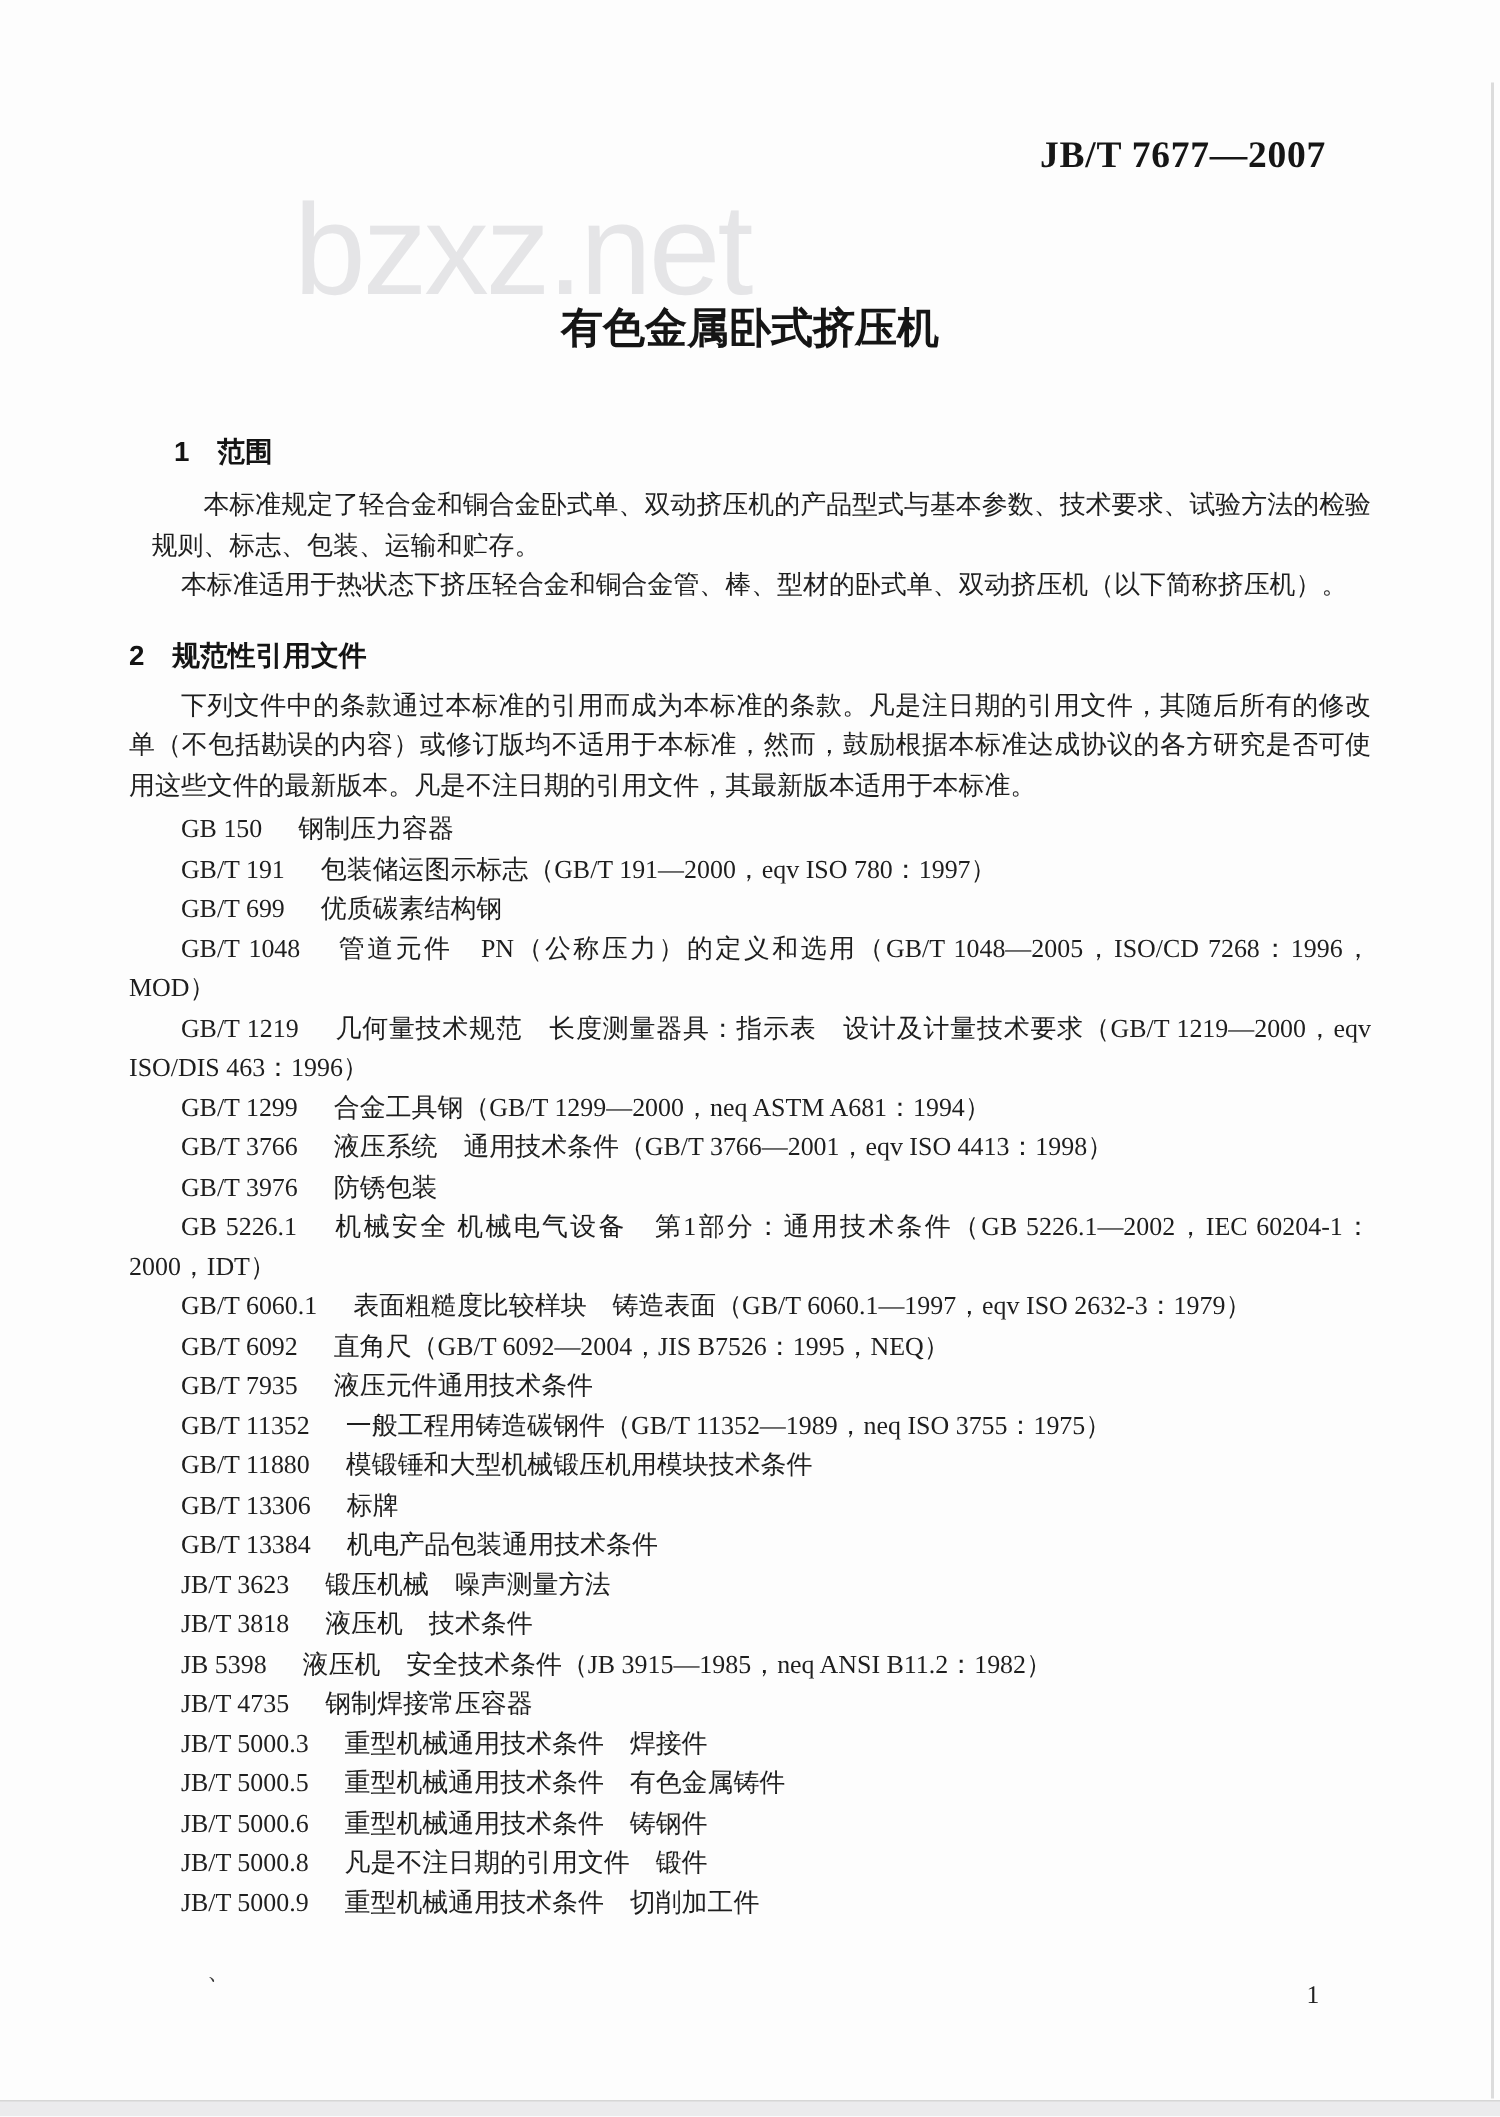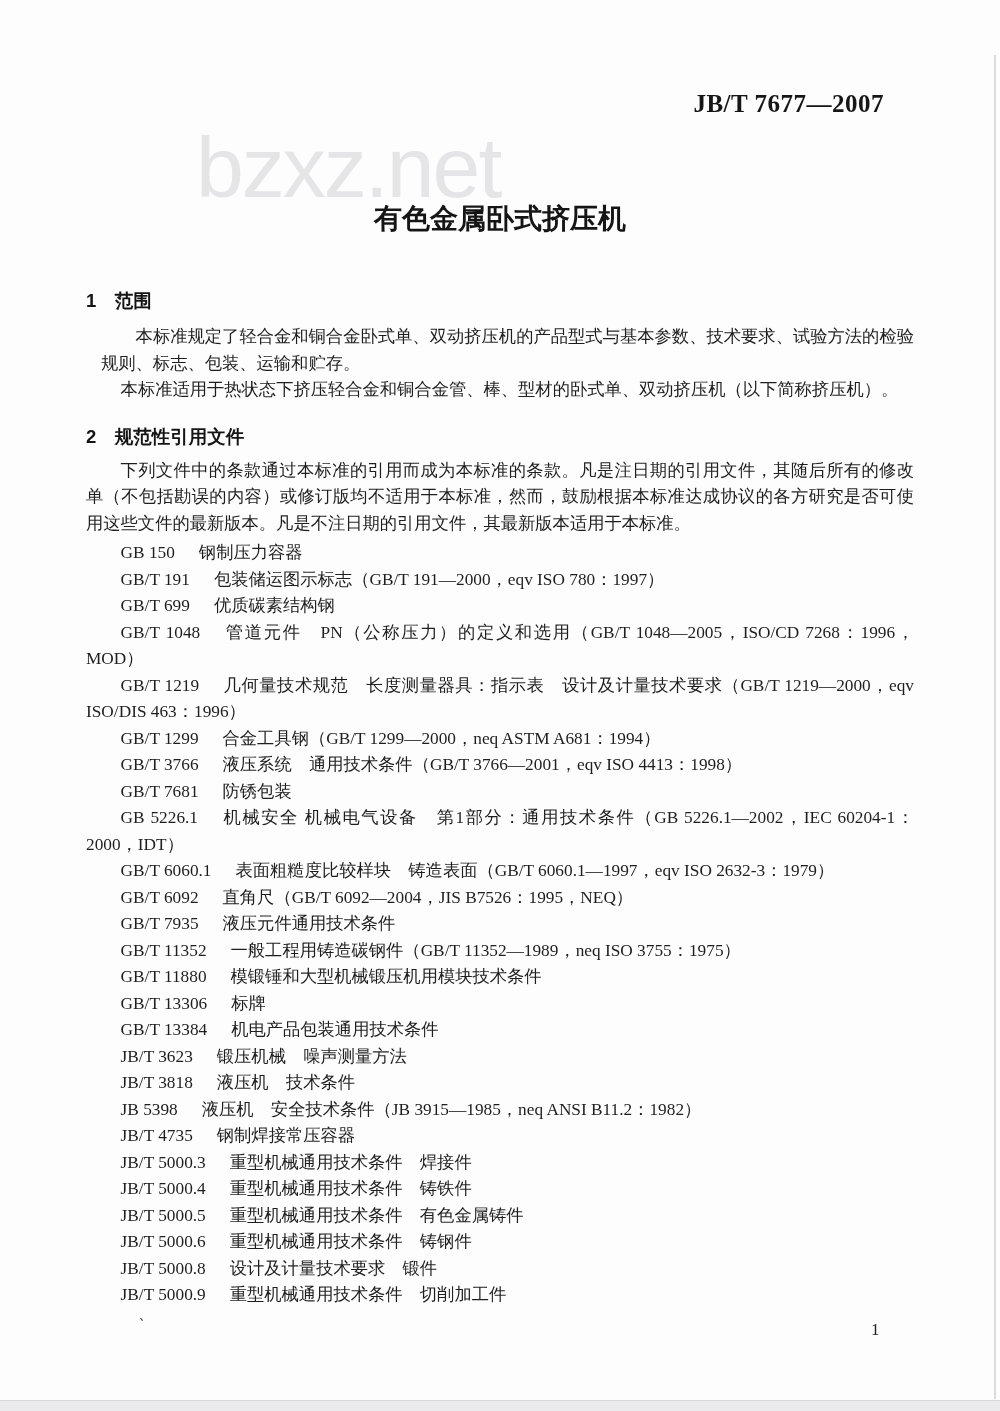--- a/index.html
+++ b/index.html
@@ -43,21 +43,21 @@
   .content {
     margin:0 86px;
     font-size:17.3px; line-height:26.5px;
     text-align:justify;
   }
   .sec-heading {
     font-family:"Liberation Sans","DejaVu Sans",sans-serif;
     font-weight:700; font-size:18.5px; line-height:26px;
     margin:0; color:#141414; text-align:left;
   }
-  .sec-heading.first { margin-top:53px; }
+  .sec-heading.first { margin-top:53px;margin-left:30px; }
   .sec-heading.second { margin-top:20px; }
   .para { margin:0; text-indent:2em; }
   .para.lead { margin-top:10px;margin-left:15px; }
   .para.intro { margin-top:8px; }
   .refs { margin-top:3px; }
   .ref { margin:0; text-indent:2em; text-align:justify; }
   .ref-code { margin-right:24px; white-space:nowrap; }
   .page-number {
     position:absolute; left:871px; top:1320px;
     font-size:17px; line-height:20px; color:#222;
@@ -88,38 +88,37 @@
     <p class="para intro">下列文件中的条款通过本标准的引用而成为本标准的条款。凡是注日期的引用文件，其随后所有的修改单（不包括勘误的内容）或修订版均不适用于本标准，然而，鼓励根据本标准达成协议的各方研究是否可使用这些文件的最新版本。凡是不注日期的引用文件，其最新版本适用于本标准。</p>
 
     <div class="refs">
         <p class="ref"><span class="ref-code">GB 150</span><span class="ref-title">钢制压力容器</span></p>
         <p class="ref"><span class="ref-code">GB/T 191</span><span class="ref-title">包装储运图示标志（GB/T 191—2000，eqv ISO 780：1997）</span></p>
         <p class="ref"><span class="ref-code">GB/T 699</span><span class="ref-title">优质碳素结构钢</span></p>
         <p class="ref"><span class="ref-code">GB/T 1048</span><span class="ref-title">管道元件　PN（公称压力）的定义和选用（GB/T 1048—2005，ISO/CD 7268：1996，MOD）</span></p>
         <p class="ref"><span class="ref-code">GB/T 1219</span><span class="ref-title">几何量技术规范　长度测量器具：指示表　设计及计量技术要求（GB/T 1219—2000，eqv ISO/DIS 463：1996）</span></p>
         <p class="ref"><span class="ref-code">GB/T 1299</span><span class="ref-title">合金工具钢（GB/T 1299—2000，neq ASTM A681：1994）</span></p>
         <p class="ref"><span class="ref-code">GB/T 3766</span><span class="ref-title">液压系统　通用技术条件（GB/T 3766—2001，eqv ISO 4413：1998）</span></p>
-        <p class="ref"><span class="ref-code">GB/T 7681</span><span class="ref-title">防锈包装</span></p>
+        <p class="ref"><span class="ref-code">GB/T 3976</span><span class="ref-title">防锈包装</span></p>
         <p class="ref"><span class="ref-code">GB 5226.1</span><span class="ref-title">机械安全 机械电气设备　第1部分：通用技术条件（GB 5226.1—2002，IEC 60204-1：2000，IDT）</span></p>
         <p class="ref"><span class="ref-code">GB/T 6060.1</span><span class="ref-title">表面粗糙度比较样块　铸造表面（GB/T 6060.1—1997，eqv ISO 2632-3：1979）</span></p>
         <p class="ref"><span class="ref-code">GB/T 6092</span><span class="ref-title">直角尺（GB/T 6092—2004，JIS B7526：1995，NEQ）</span></p>
         <p class="ref"><span class="ref-code">GB/T 7935</span><span class="ref-title">液压元件通用技术条件</span></p>
         <p class="ref"><span class="ref-code">GB/T 11352</span><span class="ref-title">一般工程用铸造碳钢件（GB/T 11352—1989，neq ISO 3755：1975）</span></p>
         <p class="ref"><span class="ref-code">GB/T 11880</span><span class="ref-title">模锻锤和大型机械锻压机用模块技术条件</span></p>
         <p class="ref"><span class="ref-code">GB/T 13306</span><span class="ref-title">标牌</span></p>
         <p class="ref"><span class="ref-code">GB/T 13384</span><span class="ref-title">机电产品包装通用技术条件</span></p>
         <p class="ref"><span class="ref-code">JB/T 3623</span><span class="ref-title">锻压机械　噪声测量方法</span></p>
         <p class="ref"><span class="ref-code">JB/T 3818</span><span class="ref-title">液压机　技术条件</span></p>
         <p class="ref"><span class="ref-code">JB 5398</span><span class="ref-title">液压机　安全技术条件（JB 3915—1985，neq ANSI B11.2：1982）</span></p>
         <p class="ref"><span class="ref-code">JB/T 4735</span><span class="ref-title">钢制焊接常压容器</span></p>
         <p class="ref"><span class="ref-code">JB/T 5000.3</span><span class="ref-title">重型机械通用技术条件　焊接件</span></p>
-        <p class="ref"><span class="ref-code">JB/T 5000.4</span><span class="ref-title">重型机械通用技术条件　铸铁件</span></p>
         <p class="ref"><span class="ref-code">JB/T 5000.5</span><span class="ref-title">重型机械通用技术条件　有色金属铸件</span></p>
         <p class="ref"><span class="ref-code">JB/T 5000.6</span><span class="ref-title">重型机械通用技术条件　铸钢件</span></p>
-        <p class="ref"><span class="ref-code">JB/T 5000.8</span><span class="ref-title">设计及计量技术要求　锻件</span></p>
+        <p class="ref"><span class="ref-code">JB/T 5000.8</span><span class="ref-title">凡是不注日期的引用文件　锻件</span></p>
         <p class="ref"><span class="ref-code">JB/T 5000.9</span><span class="ref-title">重型机械通用技术条件　切削加工件</span></p>
       </div>
 
   </div>
 
   <div class="artifact">、</div>
 
   <div class="page-number">1</div>
 
   <div class="edge-right"></div>

